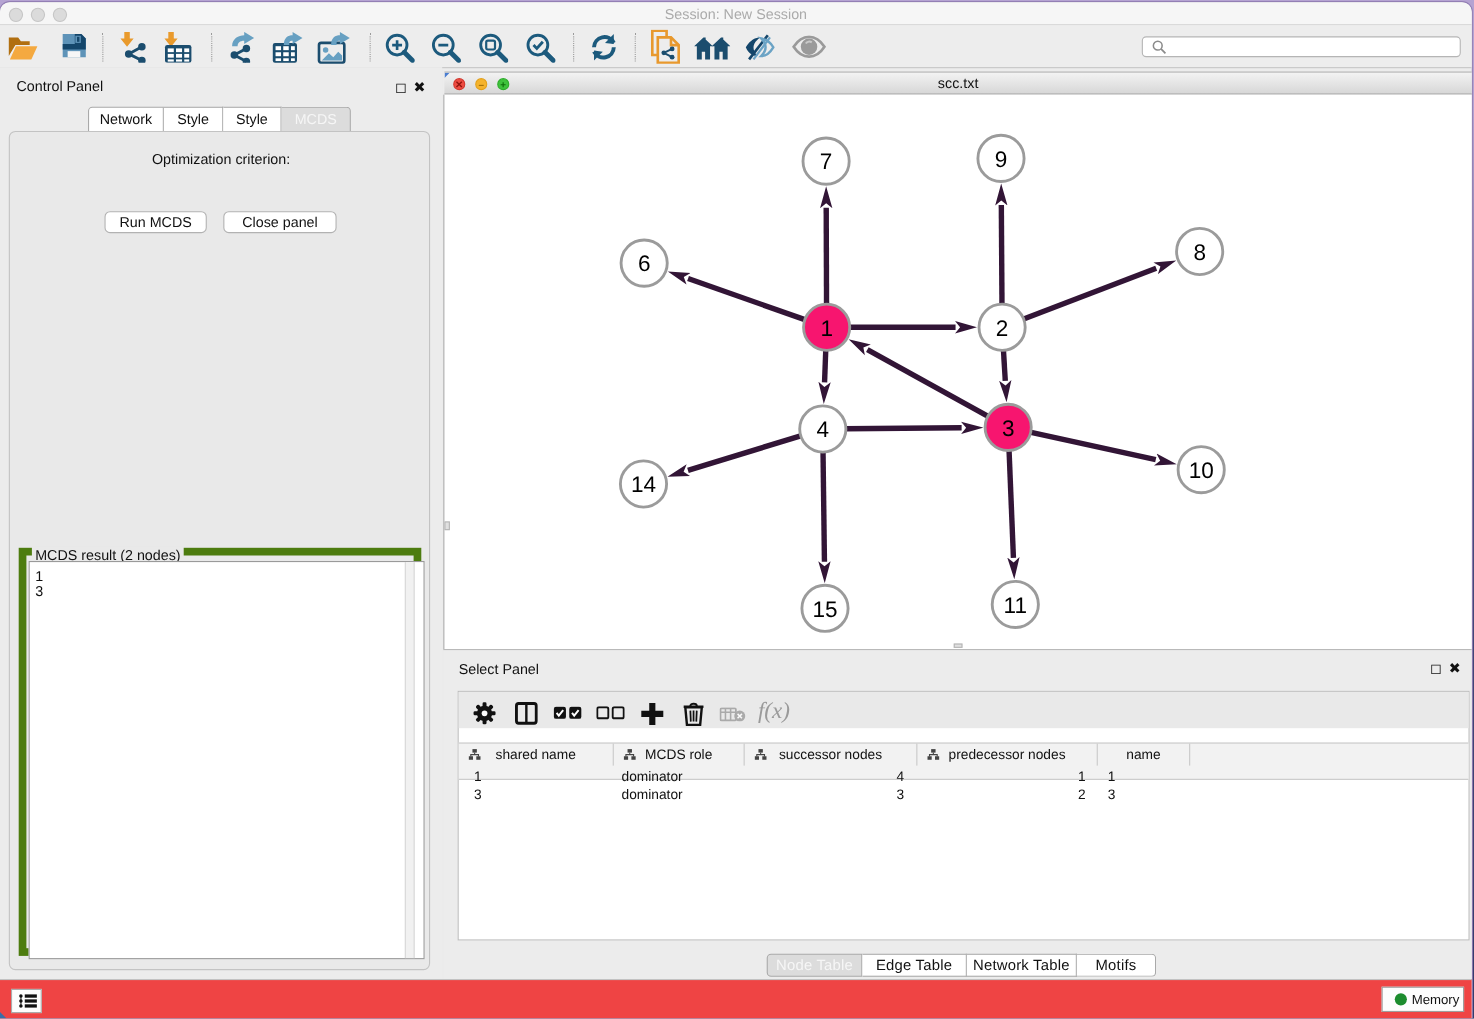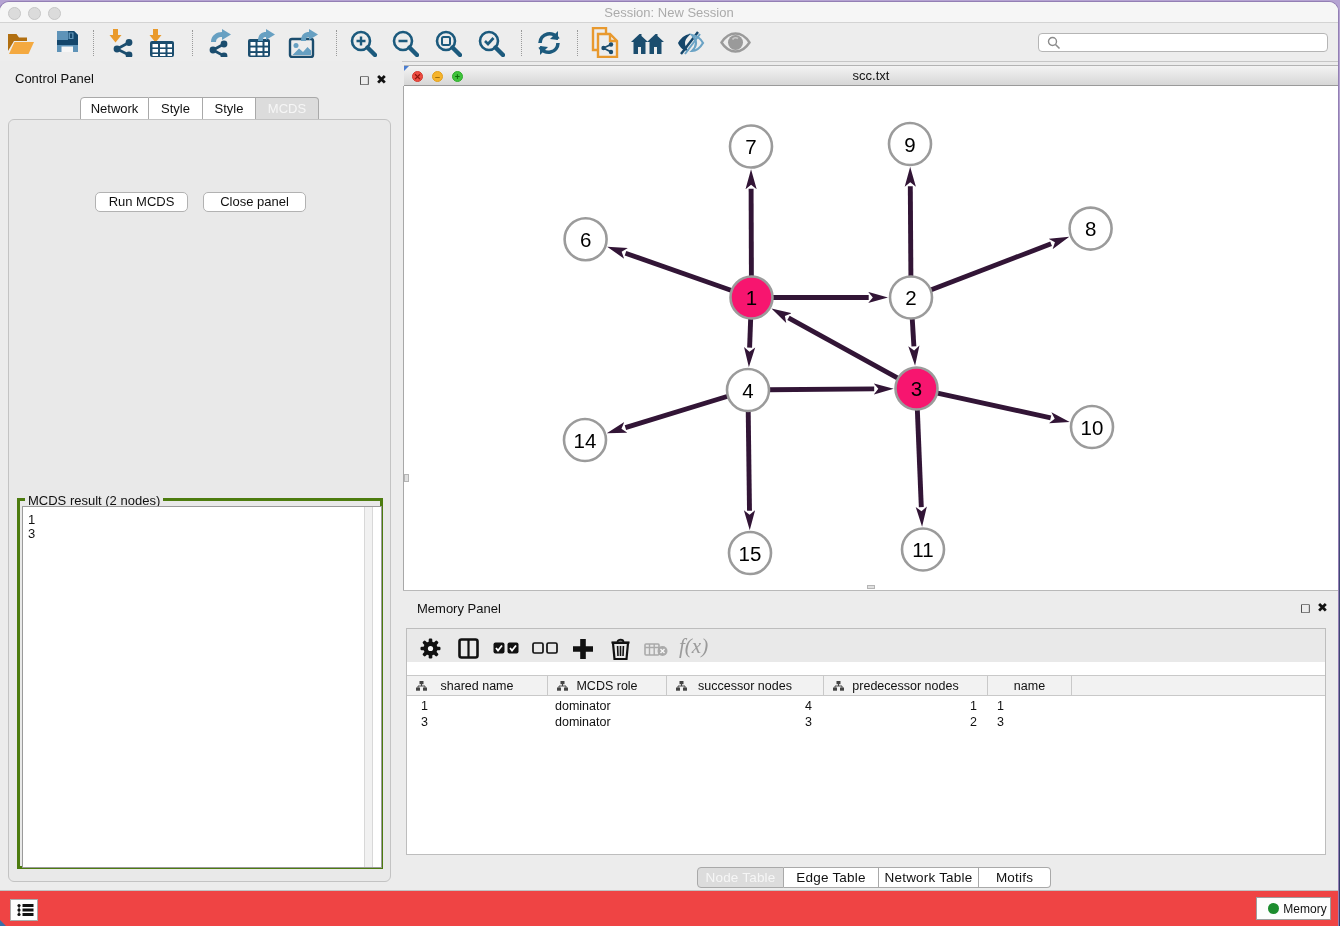--- a/index.html
+++ b/index.html
@@ -17,35 +17,35 @@
 #searchbox { position:absolute; left:1038px; top:10px; width:290px; height:19px; background:#fff; border:1px solid #b5b5b5; border-radius:4px; }
 
 #cpanel { position:absolute; left:0; top:59px; width:402px; height:830px; background:#ececec; }
 #cp-title { position:absolute; left:15px; top:10px; font-size:13px; color:#111; }
 .wicon { position:absolute; top:11px; font-size:13px; color:#111; }
 .tab { position:absolute; top:36px; height:29px; background:#fff; border:1px solid #a9a9a9; font-size:13px; color:#111; text-align:center; line-height:21px; }
 #cp-body { position:absolute; left:8px; top:58px; width:383px; height:763px; background:#e9e9e9; border:1px solid #c3c3c3; border-radius:6px; }
 #opt-label { position:absolute; left:0; top:76px; width:100%; text-align:center; font-size:13px; color:#111; }
 #opt-select { position:absolute; left:45px; top:96px; width:310px; height:22px; background:#fff; border:1px solid #b2b2b2; border-radius:6px; font-size:13px; color:#111; line-height:20px; padding-left:12px; }
 .btn { position:absolute; top:131px; height:20px; background:#fff; border:1px solid #b2b2b2; border-radius:5px; font-size:13px; color:#111; text-align:center; line-height:18px; }
-#mcds-group { position:absolute; left:17px; top:437px; width:366px; height:371px; border:3px solid #4d7c0f; }
+#mcds-group { position:absolute; left:17px; top:437px; width:366px; height:371px; border:7px solid #4d7c0f; }
 #mcds-label { position:absolute; left:5px; top:-8px; background:#e9e9e9; padding:0 3px; font-size:13px; color:#111; }
 #mcds-text { position:absolute; left:2px; top:5px; width:360px; height:362px; background:#fff; border:1px solid #9a9a9a; font-size:13px; color:#111; line-height:14px; padding:6px 0 0 5px; }
 #mcds-scroll { position:absolute; right:8px; top:0px; width:9px; height:100%; background:#f1f1f1; border-left:1px solid #d8d8d8; border-right:1px solid #d8d8d8; }
 
 #netwin-tb { position:absolute; left:404px; top:63px; width:934px; height:21px; background:linear-gradient(#f3f3f3,#d7d7d7); border-top:1px solid #b3b3b3; border-bottom:1px solid #9a9a9a; }
 .mtl { position:absolute; top:5px; width:11px; height:11px; border-radius:50%; font-size:9px; font-weight:bold; text-align:center; line-height:11px; }
 #net-title { position:absolute; top:2px; width:100%; text-align:center; font-size:13px; color:#111; }
 #canvas { position:absolute; left:403px; top:84px; width:935px; height:504px; background:#fff; border-left:1px solid #a8a8a8; }
 
 #tpanel { position:absolute; left:403px; top:588px; width:935px; height:301px; background:#ececec; border-top:1px solid #b9b9b9; }
 #tp-title { position:absolute; left:14px; top:10px; font-size:13px; color:#111; }
-#tp-box { position:absolute; left:3px; top:37px; width:920px; height:227px; background:#fff; border:1px solid #bdbdbd; }
+#tp-box { position:absolute; left:13px; top:37px; width:920px; height:227px; background:#fff; border:1px solid #bdbdbd; }
 #tp-toolbar { position:absolute; left:0; top:0; width:100%; height:33px; background:#e9e9e9; }
-#tp-header { position:absolute; left:0; top:46px; width:100%; height:21px; background:#f2f2f2; border-top:1px solid #c9c9c9; border-bottom:1px solid #c9c9c9; }
+#tp-header { position:absolute; left:0; top:46px; width:100%; height:34px; background:#f2f2f2; border-top:1px solid #c9c9c9; border-bottom:1px solid #c9c9c9; }
 .hcell { position:absolute; top:0; height:20px; border-right:1px solid #c9c9c9; font-size:12.5px; color:#111; text-align:center; line-height:20px; }
 .trow { position:absolute; font-size:12.5px; color:#111; height:16px; line-height:16px; }
 .tabs2 { position:absolute; top:276px; height:21px; }
 .tab2 { position:absolute; top:0; height:21px; background:#fff; border:1px solid #a9a9a9; font-size:13.5px; text-align:center; line-height:19px; color:#111; letter-spacing:0.2px; }
 
 #statusbar { position:absolute; left:0; top:888px; width:100%; height:41px; background:#ef4444; border-top:1px solid #c2c2c2;text-align:center; }
 #sb-btn { position:absolute; left:10px; top:8px; width:28px; height:22px; background:#fdfdfd; border:1px solid #ababab; }
 #mem-btn { position:absolute; right:7px; top:6px; width:75px; height:23px; background:#fdfdfd; border:1px solid #9e9e9e; font-size:12px; color:#111; }
 </style>
 </head>
@@ -180,20 +180,21 @@
   </div>
   <div id="cpanel">
     <div id="cp-title">Control Panel</div>
     <div class="wicon" style="left:359px;">◻</div>
     <div class="wicon" style="left:376px;">✖</div>
     <div class="tab" style="left:80px; width:69px; border-radius:4px 0 0 4px;">Network</div>
     <div class="tab" style="left:149px; width:54px; border-left:none;">Style</div>
     <div class="tab" style="left:203px; width:53px; border-left:none;">Style</div>
     <div class="tab" style="left:256px; width:63px; border-left:none; background:#dcdcdc; color:#f6f6f6; border-radius:0 4px 4px 0;">MCDS</div>
     <div id="cp-body"></div>
+    <div id="opt-label">Optimization criterion:</div>
     <div class="btn" style="left:95px; width:93px;">Run MCDS</div>
     <div class="btn" style="left:203px; width:103px;">Close panel</div>
     <div id="mcds-group">
       <div id="mcds-label">MCDS result (2 nodes)</div>
       <div id="mcds-text">1<br>3<div id="mcds-scroll"></div></div>
     </div>
   </div>
   <div id="netwin-tb">
     <div style="position:absolute;left:0;top:0;width:5px;height:5px;background:#4a7dd0;clip-path:polygon(0 0,100% 0,0 100%);"></div>
     <div class="mtl" style="left:8px; background:#ee4c42; border:1px solid #d3392f; color:#8e150d;">✕</div>
@@ -249,21 +250,21 @@
         <text x="181" y="361.5">14</text>
           <text x="688" y="348.5">10</text>
         <text x="346" y="474.5">15</text>
           <text x="519" y="471">11</text>
       </g>
     </svg>
     <div style="position:absolute;left:463px;top:499px;width:8px;height:4px;background:#e0e0e0;border:1px solid #b5b5b5;"></div>
     <div style="position:absolute;left:0px;top:388px;width:5px;height:8px;background:#e0e0e0;border:1px solid #b5b5b5;"></div>
   </div>
   <div id="tpanel">
-    <div id="tp-title">Memory Panel</div>
+    <div id="tp-title">Select Panel</div>
     <div class="wicon" style="left:897px; top:9px;">◻</div>
     <div class="wicon" style="left:914px; top:9px;">✖</div>
     <div id="tp-box">
       <div id="tp-toolbar">
         <svg style="position:absolute;left:13px;top:9px;" width="21" height="21" viewBox="0 0 21 21">
           <g fill="#111">
               <circle cx="10.5" cy="10.5" r="7"></circle>
           <rect x="8.7" y="0.5" width="3.6" height="5" rx="1.2"></rect>
               <rect x="8.7" y="15.5" width="3.6" height="5" rx="1.2"></rect>
           <rect x="0.5" y="8.7" width="5" height="3.6" rx="1.2"></rect>

